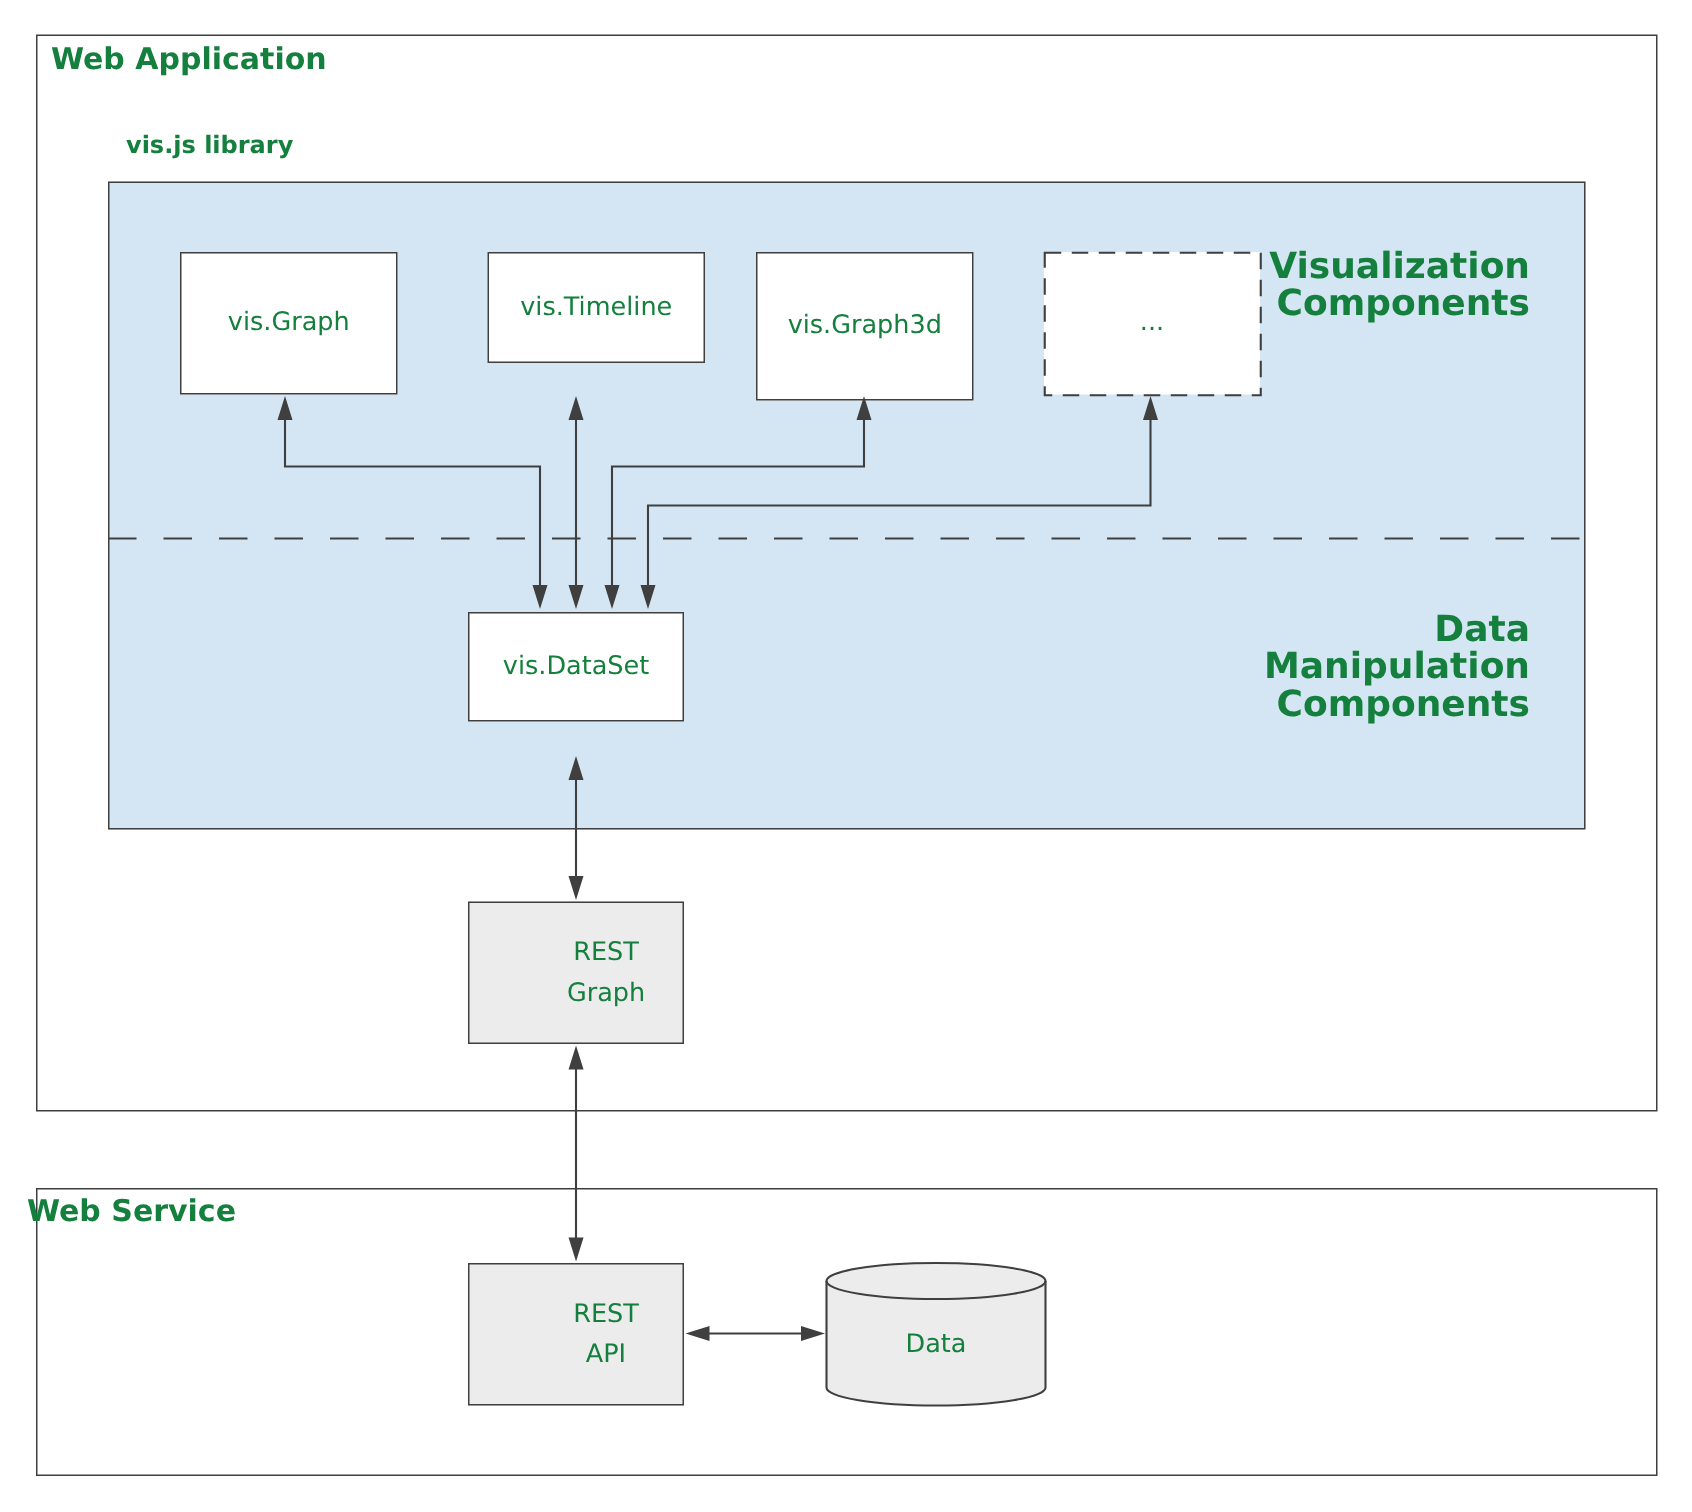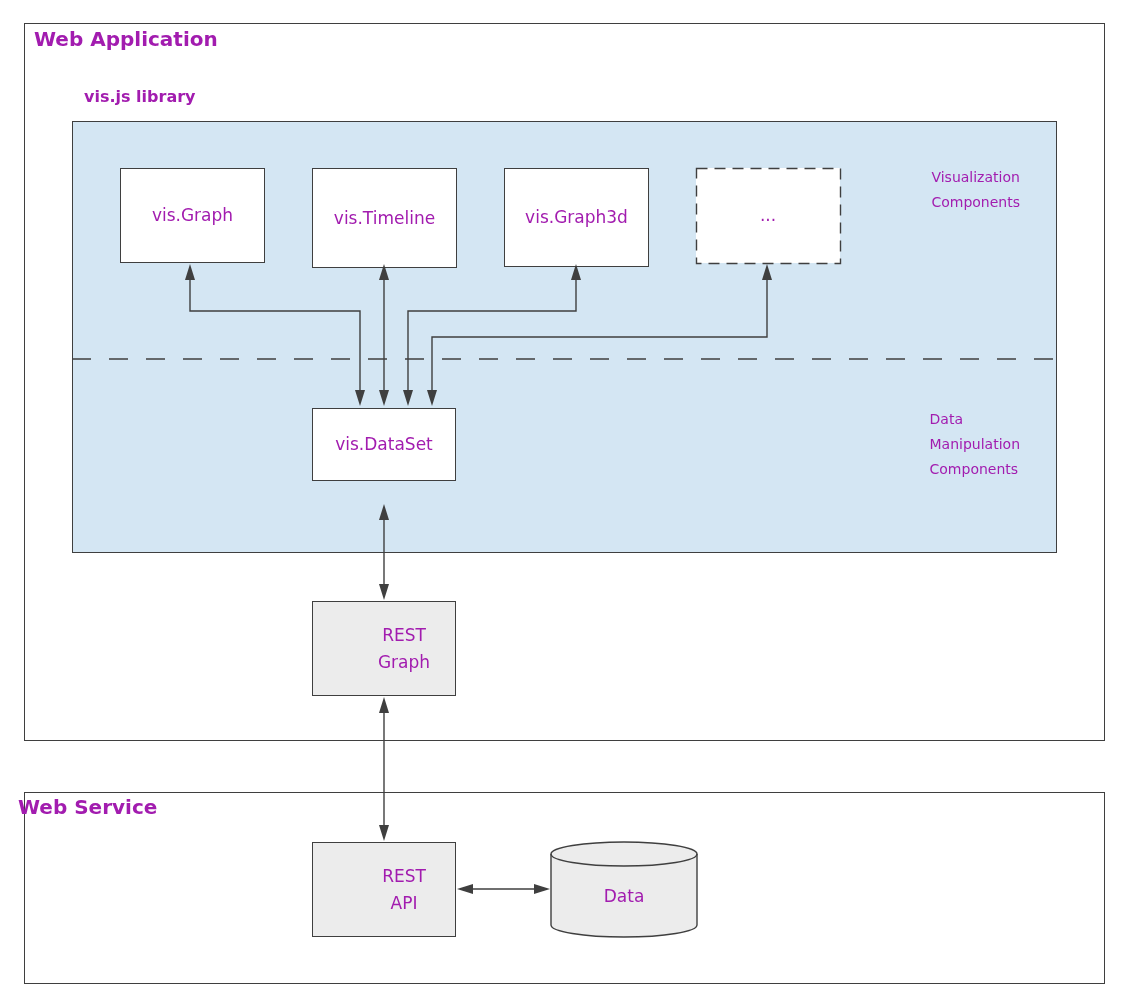--- a/index.html
+++ b/index.html
@@ -4,36 +4,36 @@
 <style>
   :root{
     --panel_blue:#d4e6f3;
     --node_grey:#ececec;
     --node_white:#ffffff;
     --stroke:#3f3f3f;
   }
   html,body{margin:0;padding:0;background:#fff;}
   #canvas{
     position:relative;width:1128px;height:1008px;background:#fff;overflow:hidden;
-    font-family:"DejaVu Sans","Liberation Sans",sans-serif;color:#a21caf;
+    font-family:"DejaVu Sans","Liberation Sans",sans-serif;color:#15803d;
   }
   .abs{position:absolute;box-sizing:border-box;}
   .container-box{border:1.6px solid var(--stroke);background:#fff;}
   .panel{background:var(--panel_blue);border:1.3px solid var(--stroke);}
   .node{
     border:1.4px solid var(--stroke);background:var(--node_white);
     display:flex;align-items:center;justify-content:center;text-align:center;
     font-size:17px;line-height:27px;
   }
   .node.grey{background:var(--node_grey);padding-left:40px;}
   .node.noborder{border:none;}
   .big-title{font-size:20px;font-weight:bold;line-height:26px;white-space:nowrap;}
   .lib-title{font-size:16px;font-weight:bold;line-height:21px;white-space:nowrap;}
   .section-label{
-    font-size:14px;font-weight:normal;line-height:25px;white-space:nowrap;
+    font-size:24px;font-weight:bold;line-height:25px;text-align:right;white-space:nowrap;
   }
   .section-label span{display:block;}
   .node span{display:block;}
   svg.layer{position:absolute;left:0;top:0;pointer-events:none;}
   .cline{stroke:var(--stroke);stroke-width:1.4;fill:none;}
   .cdash-sep{stroke:var(--stroke);stroke-width:1.4;fill:none;stroke-dasharray:19 18;}
   .cdash-box{stroke:var(--stroke);stroke-width:1.4;fill:none;stroke-dasharray:11 7;}
   .ahead{fill:var(--stroke);stroke:none;}
   .cyl{fill:var(--node_grey);stroke:var(--stroke);stroke-width:1.4;}
   .cyl-rim{fill:none;stroke:var(--stroke);stroke-width:1.4;}
@@ -45,21 +45,21 @@
 
   <div class="abs container-box" style="left:24px;top:23px;width:1081px;height:718px;"></div>
   <div class="abs big-title" style="left:34px;top:26px;">Web Application</div>
 
   <div class="abs lib-title" style="left:84px;top:86px;">vis.js library</div>
   <div class="abs panel" style="left:72px;top:121px;width:985px;height:432px;"></div>
 
   <div class="abs node" style="left:120px;top:168px;width:145px;height:95px;">
     <span>vis.Graph</span>
   </div>
-  <div class="abs node" style="left:312px;top:168px;width:145px;height:100px;">
+  <div class="abs node" style="left:325px;top:168px;width:145px;height:74px;">
     <span>vis.Timeline</span>
   </div>
   <div class="abs node" style="left:504px;top:168px;width:145px;height:99px;">
     <span>vis.Graph3d</span>
   </div>
 
   <div class="abs node noborder" style="left:696px;top:168px;width:144px;height:95px;">
     <span>...</span>
   </div>
 

